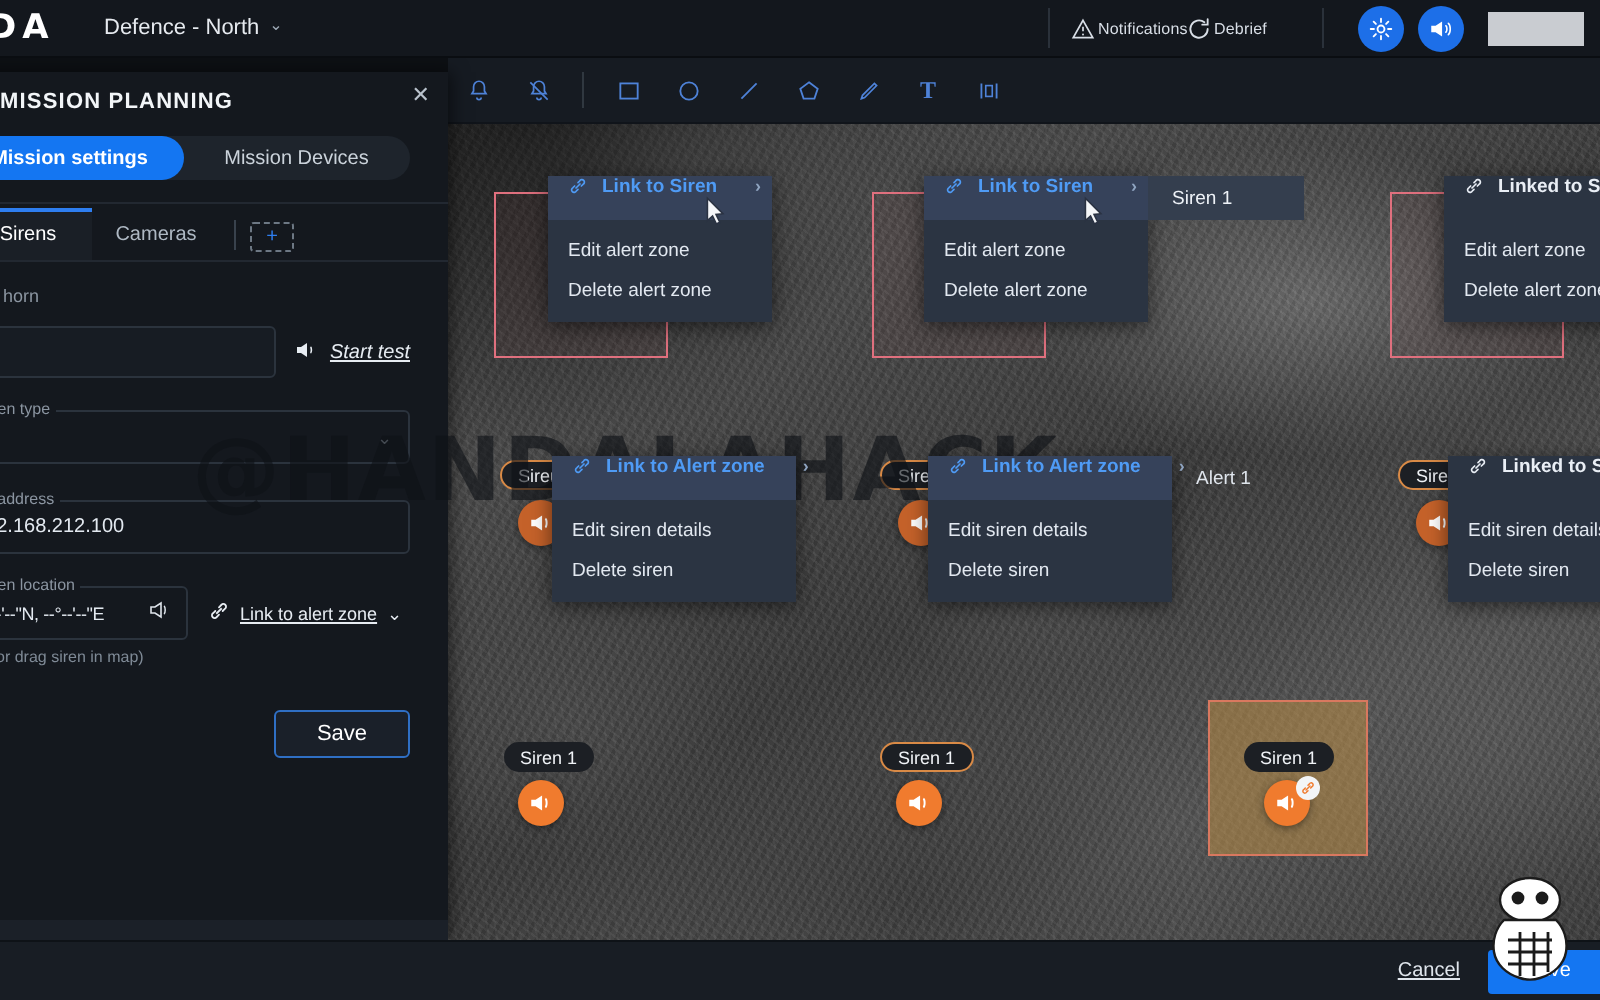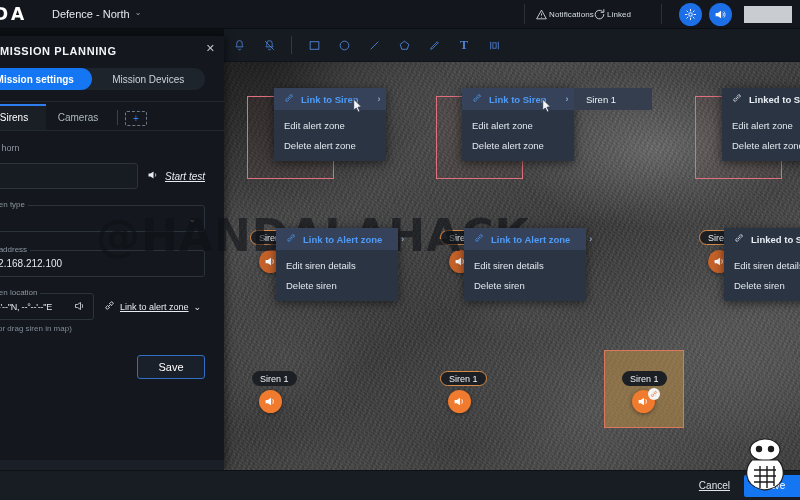--- a/index.html
+++ b/index.html
@@ -179,21 +179,21 @@
   .watermark {
     position: absolute; left: 96px; top: 210px; width: 600px;
     font-family: "DejaVu Sans", sans-serif;
     font-size: 44px; font-weight: 700; letter-spacing: 1px;
     color: rgba(15,18,22,.62); z-index: 38; pointer-events: none; white-space: nowrap;
   }
 
   
   .ctx { position: absolute; z-index: 45; background: #2b3442; box-shadow: 0 2px 10px rgba(0,0,0,.55); }
   .ctx-head {
-    display: flex; align-items: center; gap: 7px; height: 22px; padding: 0 10px;
+    display: flex; align-items: flex-start; gap: 7px; height: 22px; padding: 0 10px;
     background: #36425a; font-size: 9.5px; font-weight: 700; color: #4f9bf5; white-space: nowrap;
   }
   .ctx-head.plain { color: #e9eef5; background: #2b3442; font-weight: 700; }
   .ctx-head .arrow { margin-left: auto; color: #8fa4c0; font-size: 9px; padding-left: 12px; }
   .ctx-item {
     height: 20px; padding: 0 10px; display: flex; align-items: center;
     font-size: 9.5px; color: #e2e8f0; white-space: nowrap; text-align: right;
   }
   .ctx-body { padding: 5px 0 6px 0; }
   .ctx-sub {
@@ -463,20 +463,21 @@
           </svg>
       </span>
       <span>Link to Alert zone</span>
       <span class="arrow">›</span>
     </div>
     <div class="ctx-body">
       <div class="ctx-item">Edit siren details</div>
       <div class="ctx-item">Delete siren</div>
     </div>
   </div>
+  <div class="ctx-sub" style="left:586px; top:228px; width:78px; background:transparent; color:#dfe5ec;">Alert 1</div>
 
   <div class="ctx" style="left:724px; top:228px; width:122px;">
     <div class="ctx-head plain">
       <span>
         <svg width="10" height="10" viewBox="0 0 24 24">
             <path d="M9 15l6-6" stroke="#e9eef5" stroke-width="2"></path>
             <path d="M8 12l-2 2a3 3 0 104 4l2-2" stroke="#e9eef5" stroke-width="2" fill="none" stroke-linecap="round"></path>
             <path d="M16 12l2-2a3 3 0 10-4-4l-2 2" stroke="#e9eef5" stroke-width="2" fill="none" stroke-linecap="round"></path>
           </svg>
       </span>
@@ -586,21 +587,21 @@
       </span>
       <span class="lbl">Notifications</span>
     </div>
     <div class="top-action">
       <span class="ic">
         <svg width="13" height="13" viewBox="0 0 24 24">
             <path d="M20 12a8 8 0 11-3-6.2" stroke="#d8dee6" stroke-width="1.7" fill="none" stroke-linecap="round"></path>
             <path d="M20 3v5h-5" stroke="#d8dee6" stroke-width="1.7" fill="none" stroke-linecap="round"></path>
           </svg>
       </span>
-      <span class="lbl">Linked</span>
+      <span class="lbl">Debrief</span>
     </div>
     <div class="divider-v"></div>
     <div class="round-btn">
       <svg width="13" height="13" viewBox="0 0 24 24">
         <circle cx="12" cy="12" r="3.2" stroke="#fff" stroke-width="1.7" fill="none"></circle>
         <path d="M12 2.5v3M12 18.5v3M2.5 12h3M18.5 12h3M5.2 5.2l2.1 2.1M16.7 16.7l2.1 2.1M18.8 5.2l-2.1 2.1M7.3 16.7l-2.1 2.1" stroke="#fff" stroke-width="1.7" stroke-linecap="round"></path>
       </svg>
     </div>
     <div class="round-btn">
       <svg width="13" height="13" viewBox="0 0 24 24">

